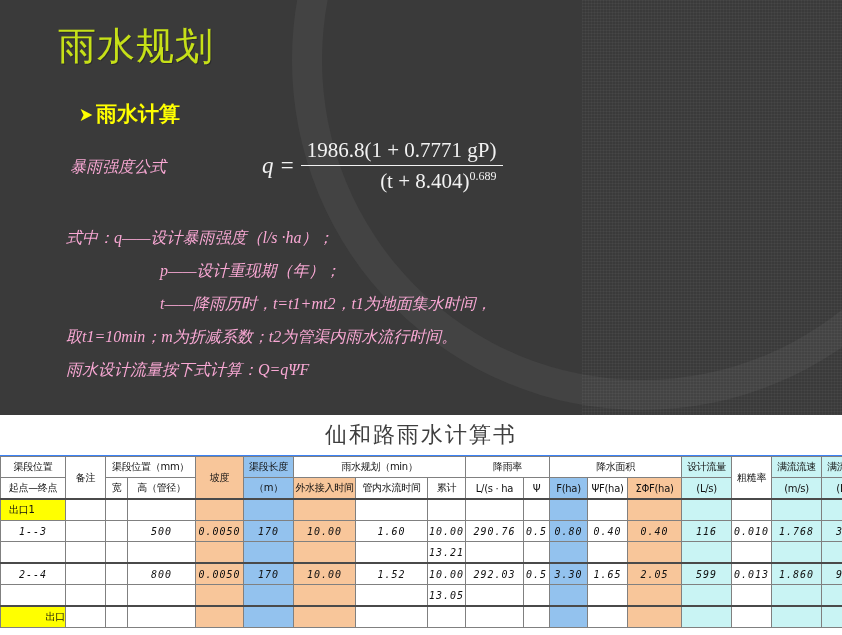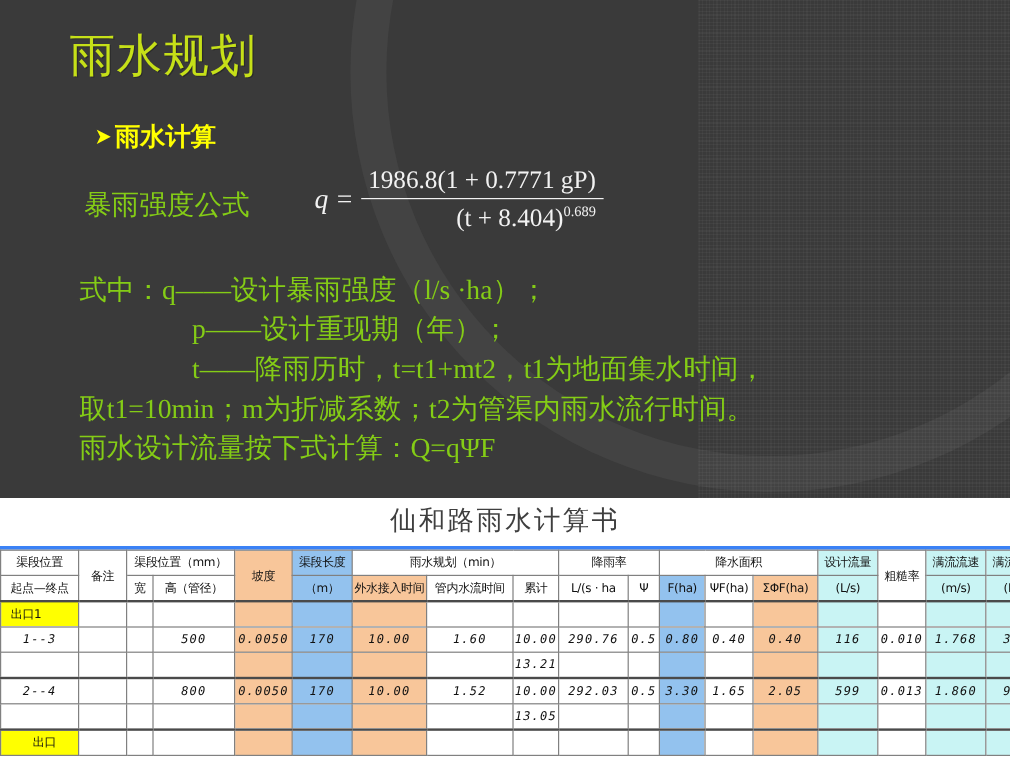--- a/index.html
+++ b/index.html
@@ -55,25 +55,26 @@
     font-family:"DejaVu Sans","Liberation Sans",sans-serif;
     white-space:nowrap;
   }
   .arrow-glyph{
     color:#ffff00;font-size:19px;line-height:1;
     display:inline-block;transform:scaleX(.9);
   }
 
   .body-text{
     position:absolute;
-    color:#84cc16;
-    font-size:23px;
+    color:#f9a8d4;
+    font-size:16px;
     font-family:"Liberation Serif","DejaVu Serif",serif;
     white-space:nowrap;
     line-height:1.12;
+    font-style:italic;
   }
 
   
   #formula{
     position:absolute;left:262px;top:138px;
     color:#f2f2f2;
     font-family:"Liberation Serif","DejaVu Serif",serif;
     display:flex;align-items:center;gap:6px;
     font-size:22px;
   }
@@ -88,21 +89,21 @@
   #sheet{
     position:absolute;left:0;top:415px;width:842px;height:220px;
     background:#ffffff;
     overflow:hidden;
     font-family:"DejaVu Sans Mono","Liberation Mono",monospace;
   }
   #sheet-title{
     height:40px;line-height:40px;text-align:center;
     font-family:"DejaVu Sans","Liberation Sans",sans-serif;
     font-size:22px;color:#3f3f3f;letter-spacing:2px;
-    border-bottom:3px solid #3b82f6;
+    border-bottom:1px solid #3b82f6;
     white-space:nowrap;
   }
   table.grid{
     border-collapse:collapse;width:842px;table-layout:fixed;
   }
   table.grid td{
     border:1px solid #808080;
     font-size:10px;
     text-align:center;
     padding:0;
@@ -314,21 +315,21 @@
       <td class="c-blue"></td>
       <td class="c-white"></td>
       <td class="c-orange"></td>
       <td class="c-cyan"></td>
       <td class="c-white"></td>
       <td class="c-cyan"></td>
       <td class="c-cyan"></td>
     </tr>
 
     <tr class="thick">
-      <td class="hdr c-yellow" style="text-align:center;padding-left:8px;">出口</td>
+      <td class="hdr c-yellow" style="text-align:right;padding-left:8px;">出口</td>
       <td class="c-white"></td>
       <td class="c-white"></td>
       <td class="c-white"></td>
       <td class="c-orange"></td>
       <td class="c-blue"></td>
       <td class="c-orange"></td>
       <td class="c-white"></td>
       <td class="c-white"></td>
       <td class="c-white"></td>
       <td class="c-white"></td>

